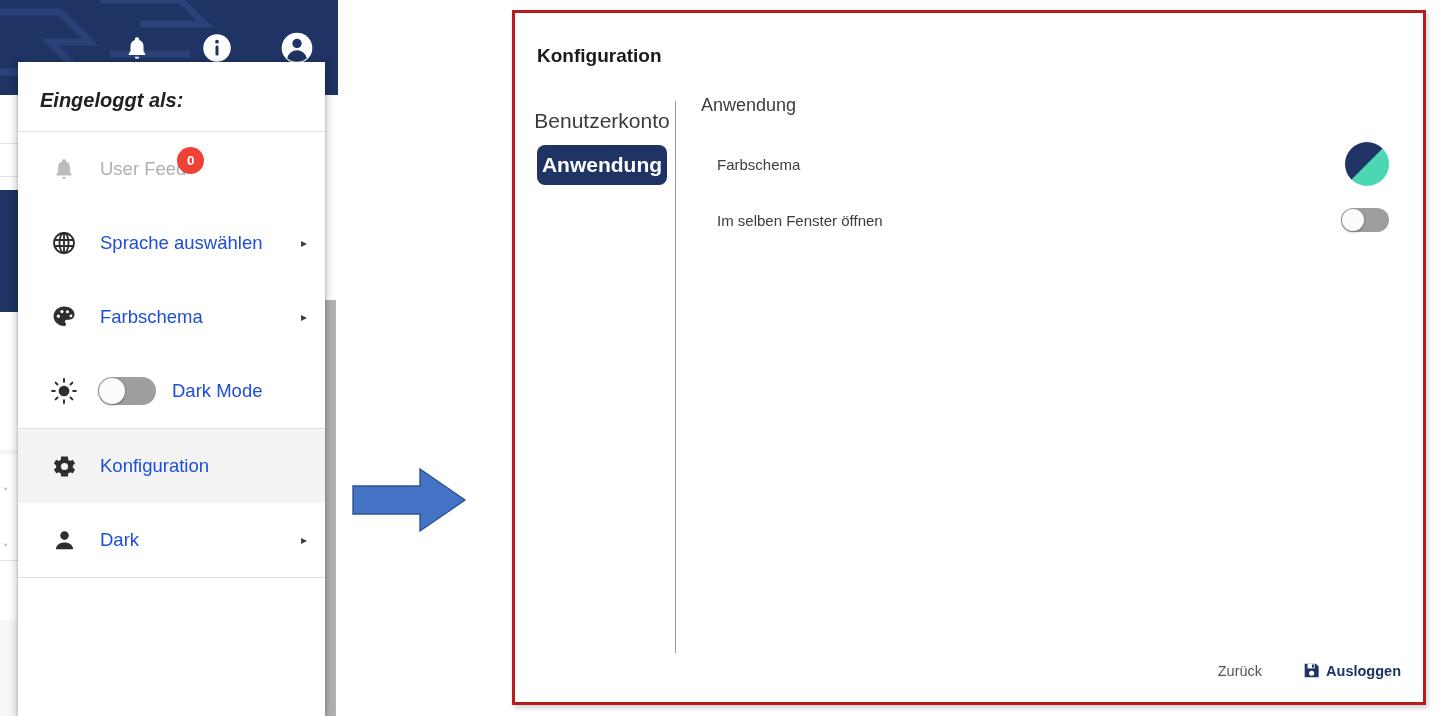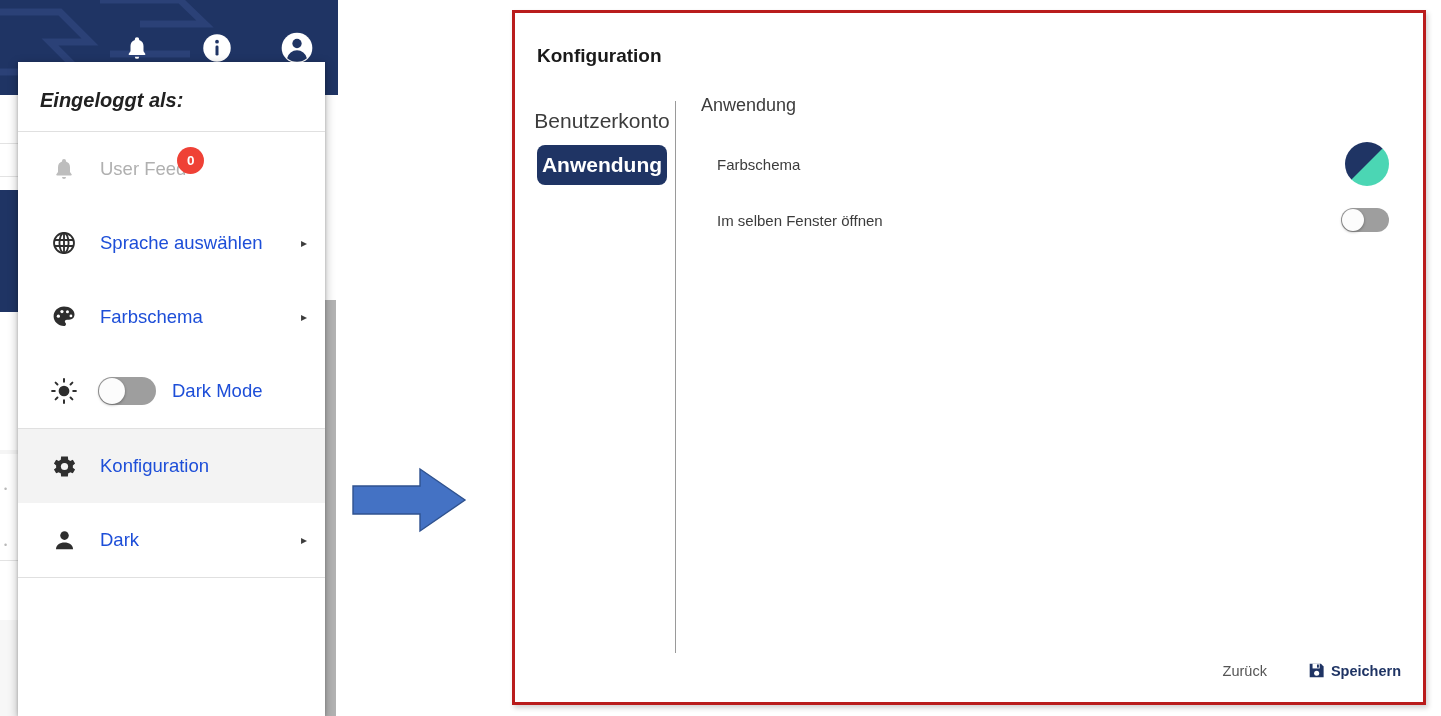--- a/index.html
+++ b/index.html
@@ -310,18 +310,18 @@
       <span class="btn-back">Zurück</span>
       <span class="btn-save">
         <span style="display:flex;">
           <svg width="19" height="19" viewBox="0 0 24 24" fill="#1f3464">
               <path d="M3.4 3.4h14.2L21 6.8v13.8H3.4z"></path>
               <rect x="7" y="3.4" width="9" height="6" fill="#ffffff"></rect>
               <rect x="12.6" y="4.4" width="2.4" height="4" fill="#1f3464"></rect>
               <circle cx="12.2" cy="15.4" r="3.2" fill="#ffffff"></circle>
             </svg>
         </span>
-        <span>Speichern</span>
+        <span>Ausloggen</span>
       </span>
     </div>
 
   </div>
 </div>
 
 </body></html>

